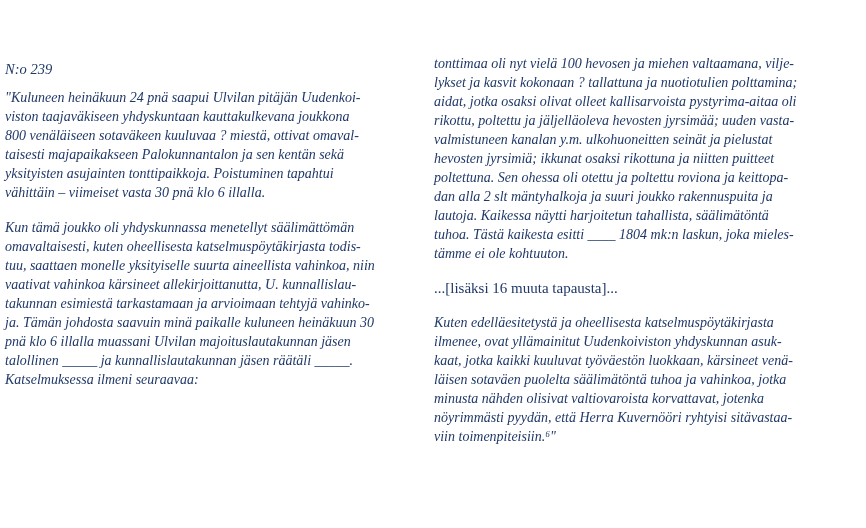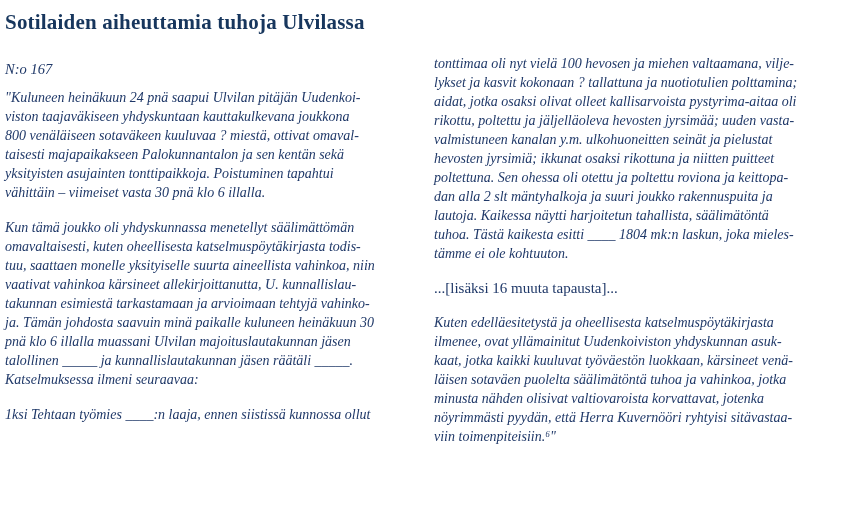--- a/index.html
+++ b/index.html
@@ -71,40 +71,38 @@
   }
   .col.right .body-par {
     margin-bottom: 14px;
   }
 </style>
 </head>
 <body>
 
 <div class="page">
 
-  <h1 class="doc-title">Sotilaiden aiheuttamia tuhoja Ulvilassa</h1>
 
   <div class="col left">
-    <p class="meta">N:o 167</p>
+    <p class="meta">N:o 239</p>
     <p class="body-par first">"Kuluneen heinäkuun 24 pnä saapui Ulvilan pitäjän Uudenkoi-
 viston taajaväkiseen yhdyskuntaan kauttakulkevana joukkona
 800 venäläiseen sotaväkeen kuuluvaa ? miestä, ottivat omaval-
 taisesti majapaikakseen Palokunnantalon ja sen kentän sekä
 yksityisten asujainten tonttipaikkoja. Poistuminen tapahtui
 vähittäin – viimeiset vasta 30 pnä klo 6 illalla.</p>
     <p class="body-par">Kun tämä joukko oli yhdyskunnassa menetellyt säälimättömän
 omavaltaisesti, kuten oheellisesta katselmuspöytäkirjasta todis-
 tuu, saattaen monelle yksityiselle suurta aineellista vahinkoa, niin
 vaativat vahinkoa kärsineet allekirjoittanutta, U. kunnallislau-
 takunnan esimiestä tarkastamaan ja arvioimaan tehtyjä vahinko-
 ja. Tämän johdosta saavuin minä paikalle kuluneen heinäkuun 30
 pnä klo 6 illalla muassani Ulvilan majoituslautakunnan jäsen
 talollinen _____ ja kunnallislautakunnan jäsen räätäli _____.
 Katselmuksessa ilmeni seuraavaa:</p>
-    <p class="body-par">1ksi Tehtaan työmies ____:n laaja, ennen siistissä kunnossa ollut</p>
   </div>
 
   <div class="col right">
     <p class="body-par">tonttimaa oli nyt vielä 100 hevosen ja miehen valtaamana, vilje-
 lykset ja kasvit kokonaan ? tallattuna ja nuotiotulien polttamina;
 aidat, jotka osaksi olivat olleet kallisarvoista pystyrima-aitaa oli
 rikottu, poltettu ja jäljelläoleva hevosten jyrsimää; uuden vasta-
 valmistuneen kanalan y.m. ulkohuoneitten seinät ja pielustat
 hevosten jyrsimiä; ikkunat osaksi rikottuna ja niitten puitteet
 poltettuna. Sen ohessa oli otettu ja poltettu roviona ja keittopa-

